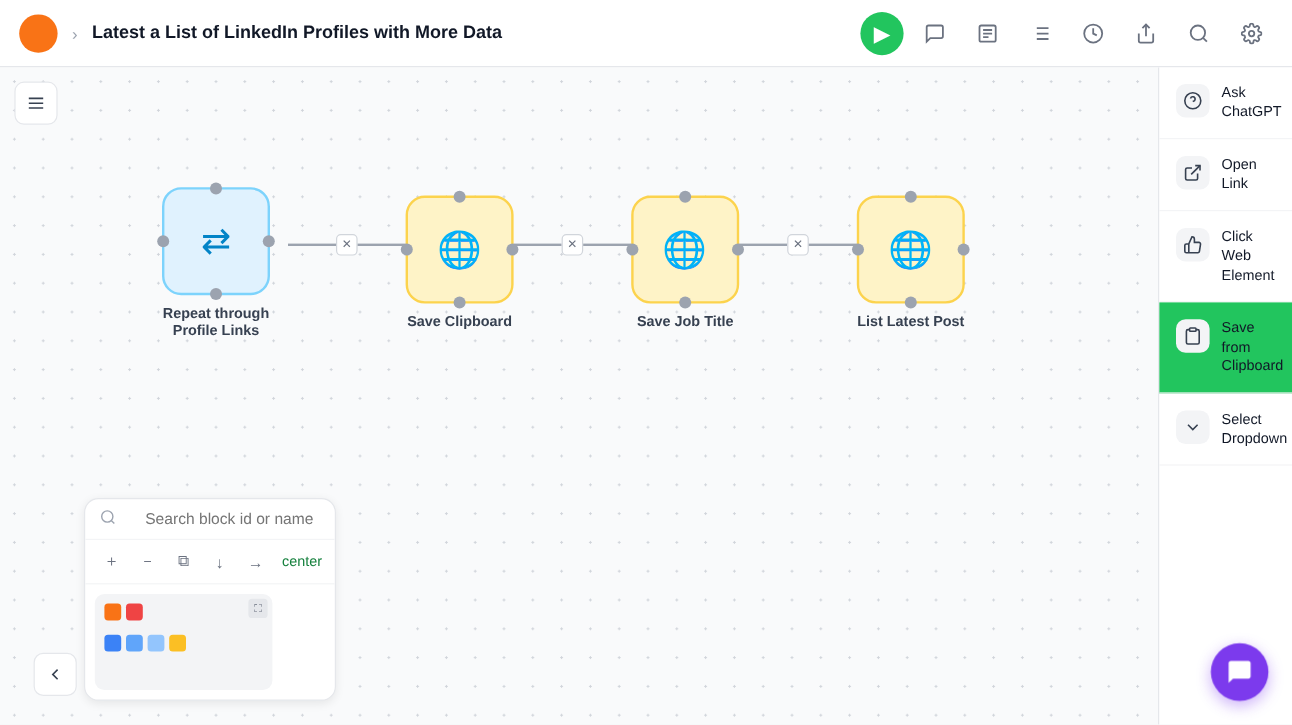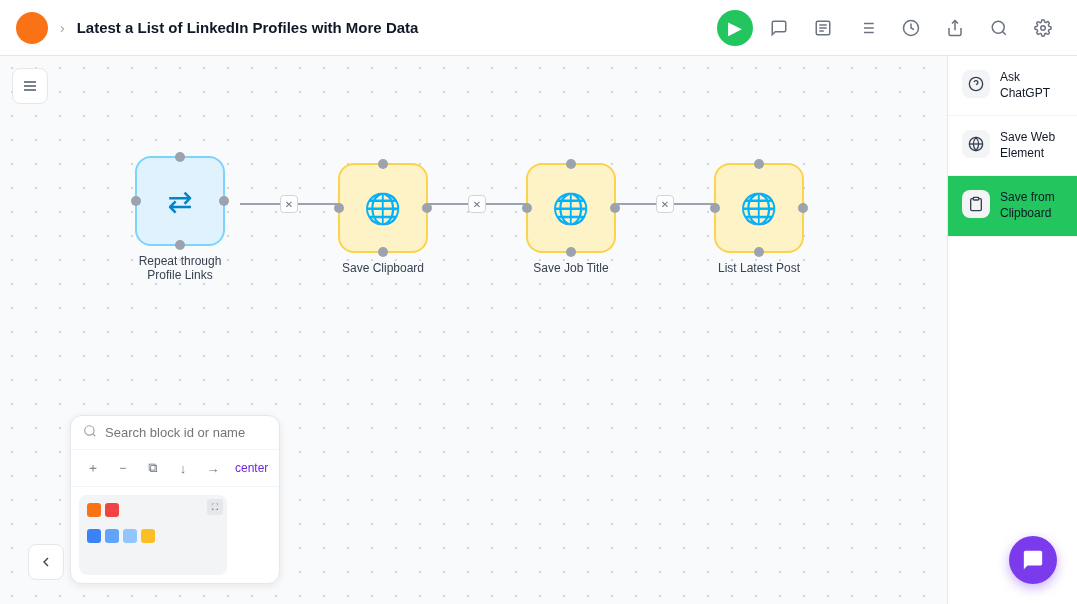--- a/index.html
+++ b/index.html
@@ -100,21 +100,21 @@
       align-items: center;
       gap: 0;
     }
     .node-wrapper {
       display: flex;
       flex-direction: column;
       align-items: center;
     }
     .node-label {
       font-size: 12px;
-      font-weight: 400;
+      font-weight: 700;
       color: #374151;
       text-align: center;
       margin-top: 8px;
       max-width: 120px;
     }
     .node {
       width: 90px; height: 90px;
       border-radius: 16px;
       display: flex; align-items: center; justify-content: center;
       position: relative;
@@ -167,21 +167,21 @@
       border: 1px solid #e5e7eb;
       border-radius: 12px;
       width: 210px;
       overflow: hidden;
       box-shadow: 0 2px 8px rgba(0,0,0,0.08);
     }
     .search-input-row {
       display: flex;
       align-items: center;
       padding: 8px 12px;
-      gap: 8px;
+      gap: 24px;
       border-bottom: 1px solid #f3f4f6;
     }
     .search-input-row input {
       border: none;
       outline: none;
       font-size: 13px;
       color: #374151;
       flex: 1;
       background: transparent;
     }
@@ -198,21 +198,21 @@
       border-radius: 4px;
       border: none;
       background: transparent;
       cursor: pointer;
       display: flex; align-items: center; justify-content: center;
       color: #6b7280;
       font-size: 13px;
     }
     .toolbar-label {
       font-size: 12px;
-      color: #6d28d9;
+      color: #15803d;
       margin-left: 4px;
     }
 
     
     .preview-block {
       padding: 8px;
       position: relative;
     }
     .preview-inner {
       background: #f3f4f6;
@@ -241,21 +241,21 @@
       background: #e5e7eb;
       border-radius: 3px;
       display: flex; align-items: center; justify-content: center;
       font-size: 9px;
       color: #6b7280;
       cursor: pointer;
     }
 
     
     .right-panel {
-      width: 130px;
+      width: 112px;
       background: #fff;
       border-left: 1px solid #e5e7eb;
       overflow-y: auto;
       flex-shrink: 0;
     }
     .menu-item {
       display: flex;
       align-items: flex-start;
       gap: 10px;
       padding: 14px 14px;
@@ -484,36 +484,52 @@
               <circle cx="12" cy="12" r="10"></circle>
               <path d="M9.09 9a3 3 0 0 1 5.83 1c0 2-3 3-3 3"></path>
               <line x1="12" y1="17" x2="12.01" y2="17"></line>
             </svg>
     </div>
     <div class="menu-text">Ask ChatGPT</div>
   </div>
         <div class="menu-item">
     <div class="menu-icon">
       <svg width="16" height="16" viewBox="0 0 24 24" fill="none" stroke="#374151" stroke-width="2">
-              <circle cx="12" cy="12" r="10"></circle>
-              <line x1="2" y1="12" x2="22" y2="12"></line>
-              <path d="M12 2a15.3 15.3 0 0 1 4 10 15.3 15.3 0 0 1-4 10 15.3 15.3 0 0 1-4-10 15.3 15.3 0 0 1 4-10z"></path>
+              <path d="M18 13v6a2 2 0 0 1-2 2H5a2 2 0 0 1-2-2V8a2 2 0 0 1 2-2h6"></path>
+              <polyline points="15 3 21 3 21 9"></polyline>
+              <line x1="10" y1="14" x2="21" y2="3"></line>
             </svg>
     </div>
-    <div class="menu-text">Save Web Element</div>
+    <div class="menu-text">Open Link</div>
+  </div>
+        <div class="menu-item">
+    <div class="menu-icon">
+      <svg width="16" height="16" viewBox="0 0 24 24" fill="none" stroke="#374151" stroke-width="2">
+              <path d="M14 9V5a3 3 0 0 0-3-3l-4 9v11h11.28a2 2 0 0 0 2-1.7l1.38-9a2 2 0 0 0-2-2.3zM7 22H4a2 2 0 0 1-2-2v-7a2 2 0 0 1 2-2h3"></path>
+            </svg>
+    </div>
+    <div class="menu-text">Click Web Element</div>
   </div>
         <div class="menu-item menu-item-active">
     <div class="menu-icon">
       <svg width="16" height="16" viewBox="0 0 24 24" fill="none" stroke="#374151" stroke-width="2">
               <path d="M16 4h2a2 2 0 0 1 2 2v14a2 2 0 0 1-2 2H6a2 2 0 0 1-2-2V6a2 2 0 0 1 2-2h2"></path>
               <rect x="8" y="2" width="8" height="4" rx="1" ry="1"></rect>
             </svg>
     </div>
     <div class="menu-text">Save from Clipboard</div>
   </div>
+        <div class="menu-item">
+    <div class="menu-icon">
+      <svg width="16" height="16" viewBox="0 0 24 24" fill="none" stroke="#374151" stroke-width="2">
+              <polyline points="6 9 12 15 18 9"></polyline>
+            </svg>
+    </div>
+    <div class="menu-text">Select Dropdown</div>
+  </div>
       </div>
   </div>
 
 </div>
 
 <button class="chat-btn" style="background:#7c3aed;">
   <svg width="22" height="22" viewBox="0 0 24 24" fill="white">
       <path d="M20 2H4c-1.1 0-2 .9-2 2v18l4-4h14c1.1 0 2-.9 2-2V4c0-1.1-.9-2-2-2z"></path>
     </svg>
 </button>

